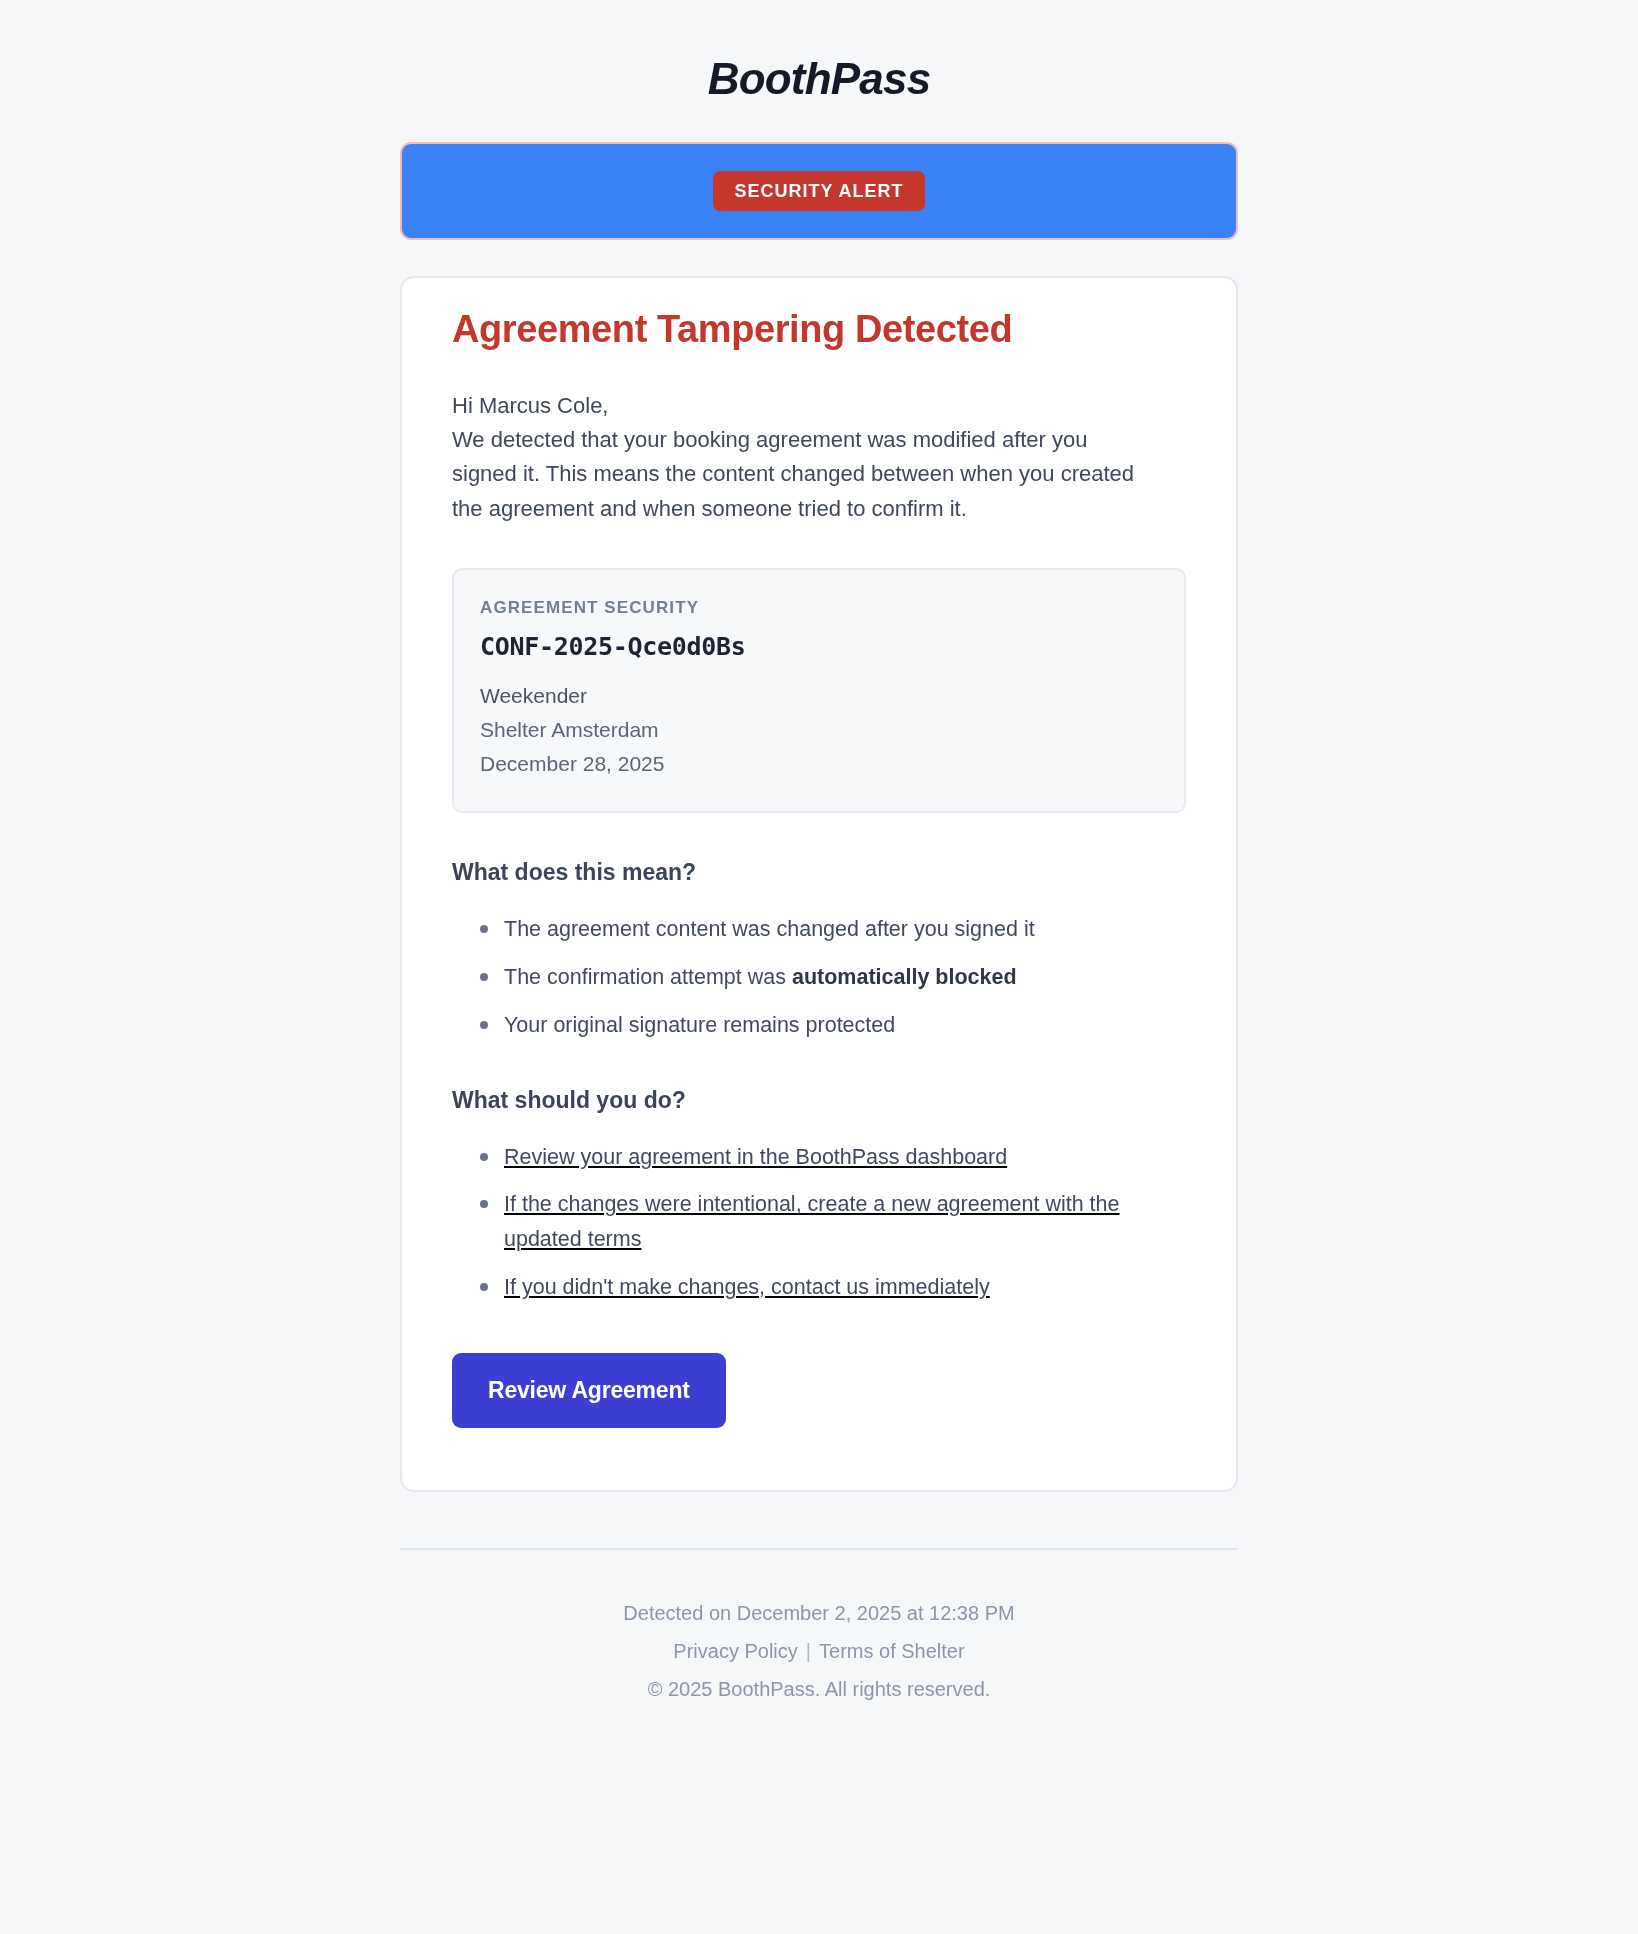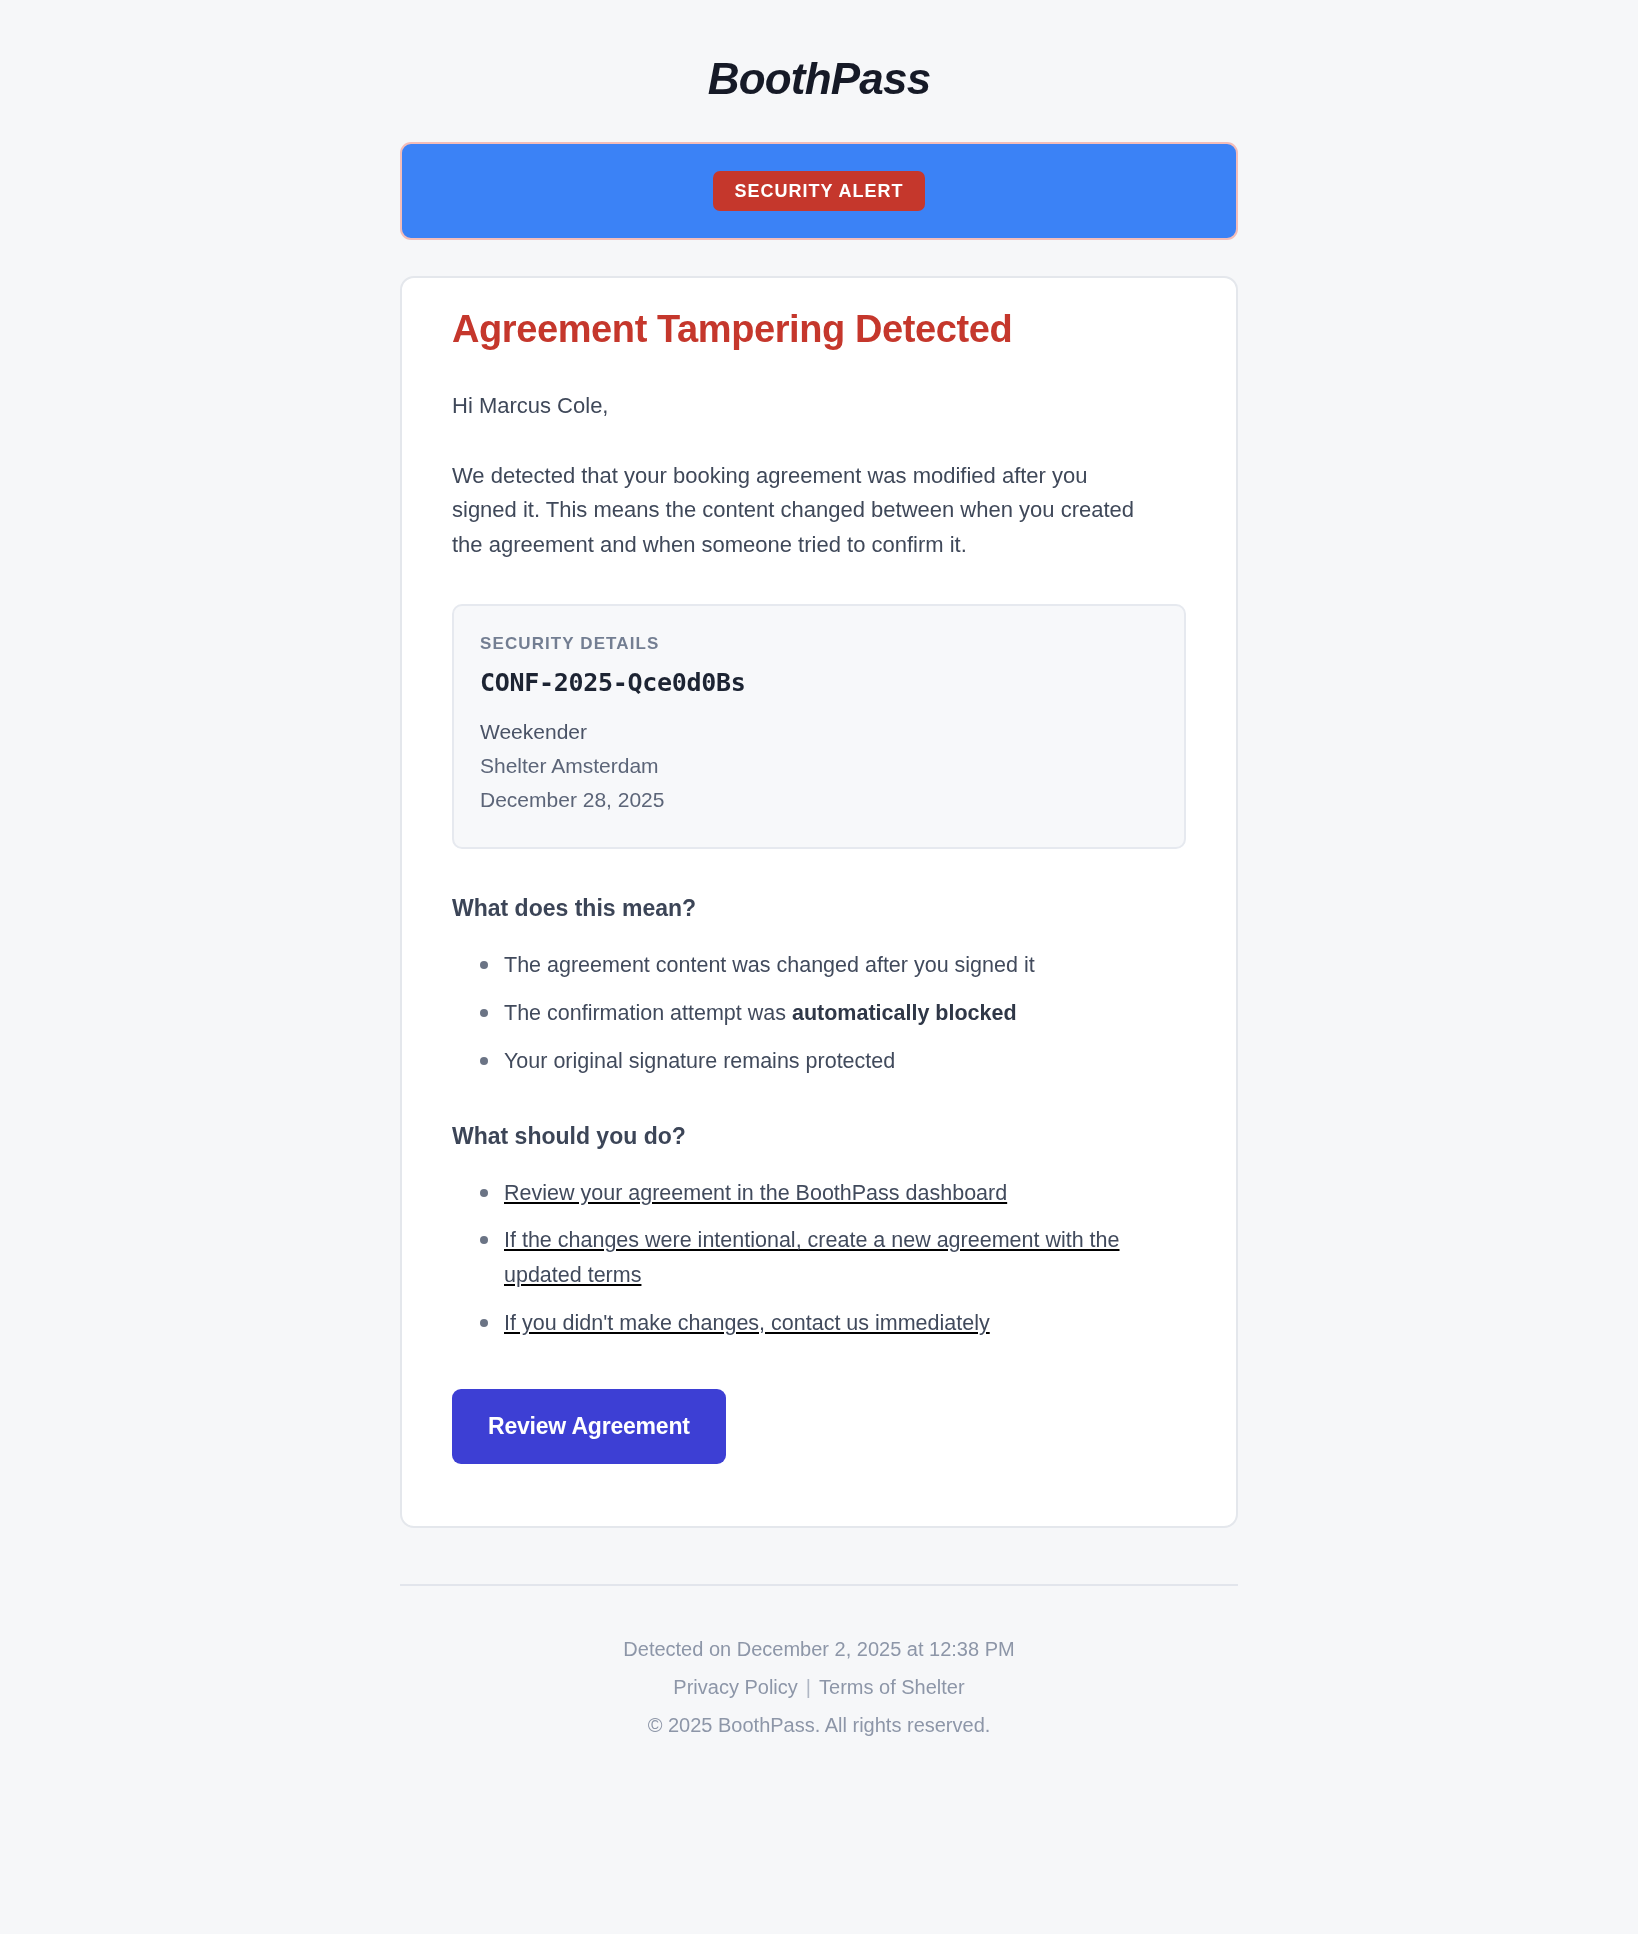--- a/index.html
+++ b/index.html
@@ -75,21 +75,20 @@
     font-weight: 700;
     color: #c5372c;
     letter-spacing: -0.4px;
     margin-bottom: 38px;
   }
 
   .greeting {
     font-size: 22px;
     color: #3f4859;
     line-height: 1.55;
-    margin-bottom: 36px;
   }
 
   .intro-paragraph {
     font-size: 22px;
     color: #3f4859;
     line-height: 1.56;
     margin-bottom: 42px;
     max-width: 700px;
   }
 
@@ -229,21 +228,21 @@
   <div class="card">
 
     <h1 class="card-title">Agreement Tampering Detected</h1>
 
     <p class="greeting">Hi Marcus Cole,</p>
 
     <p class="intro-paragraph">We detected that your booking agreement was modified after you signed it. This means the content changed between when you created the agreement and when someone tried to confirm it.</p>
 
     
     <div class="details-panel">
-      <div class="details-label">SECURITY DETAILS</div>
+      <div class="details-label">AGREEMENT SECURITY</div>
       <div class="details-code">CONF-2025-Qce0d0Bs</div>
       <div class="details-line">Weekender</div>
       <div class="details-line-sub">Shelter Amsterdam</div>
       <div class="details-line-sub">December 28, 2025</div>
     </div>
 
     
     <h2 class="section-heading">What does this mean?</h2>
     <ul class="bullets">
       <li>

